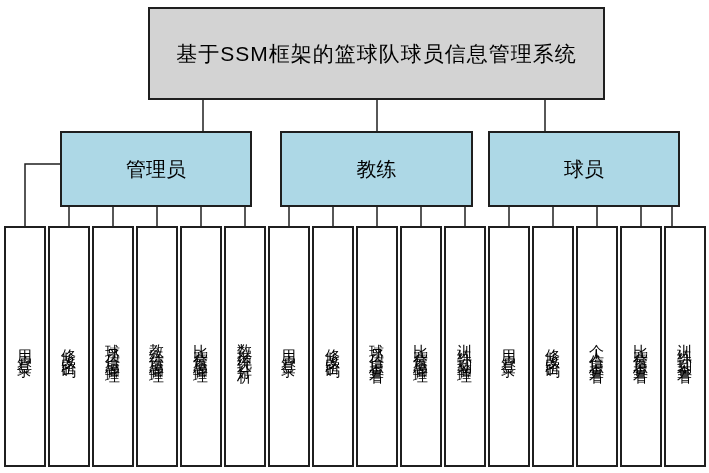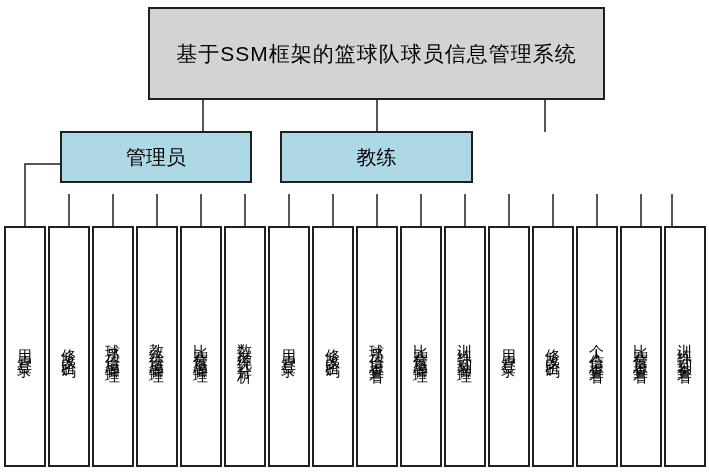--- a/index.html
+++ b/index.html
@@ -35,21 +35,21 @@
     top: 7px;
     width: 457px;
     height: 93px;
     background: #d3d3d3;
     font-size: 21px;
     letter-spacing: 1px;
     text-align: center;
   }
   .group-node {
     top: 131px;
-    height: 52px;
+    height: 76px;
     background: #add8e6;
     font-size: 20px;
   }
   .leaf-node {
     top: 226px;
     width: 42px;
     height: 241px;
     background: #ffffff;
   }
   .leaf-node .vtext {
@@ -92,20 +92,21 @@
       <line x1="597" y1="194" x2="597" y2="227"></line>
       <line x1="641" y1="194" x2="641" y2="227"></line>
       <line x1="672" y1="194" x2="672" y2="227"></line>
     </g>
   </svg>
 
   <div class="node root-node">基于SSM框架的篮球队球员信息管理系统</div>
 
   <div class="node group-node" style="left:60px;width:192px;">管理员</div>
   <div class="node group-node" style="left:280px;width:193px;text-align:center;">教练</div>
+  <div class="node group-node" style="left:488px;width:192px;">球员</div>
 
   <div class="node leaf-node" style="left:4px;">
     <span class="vtext">用户登录</span>
   </div>
   <div class="node leaf-node" style="left:48px;">
     <span class="vtext">修改密码</span>
   </div>
   <div class="node leaf-node" style="left:92px;">
     <span class="vtext">球员信息管理</span>
   </div>

